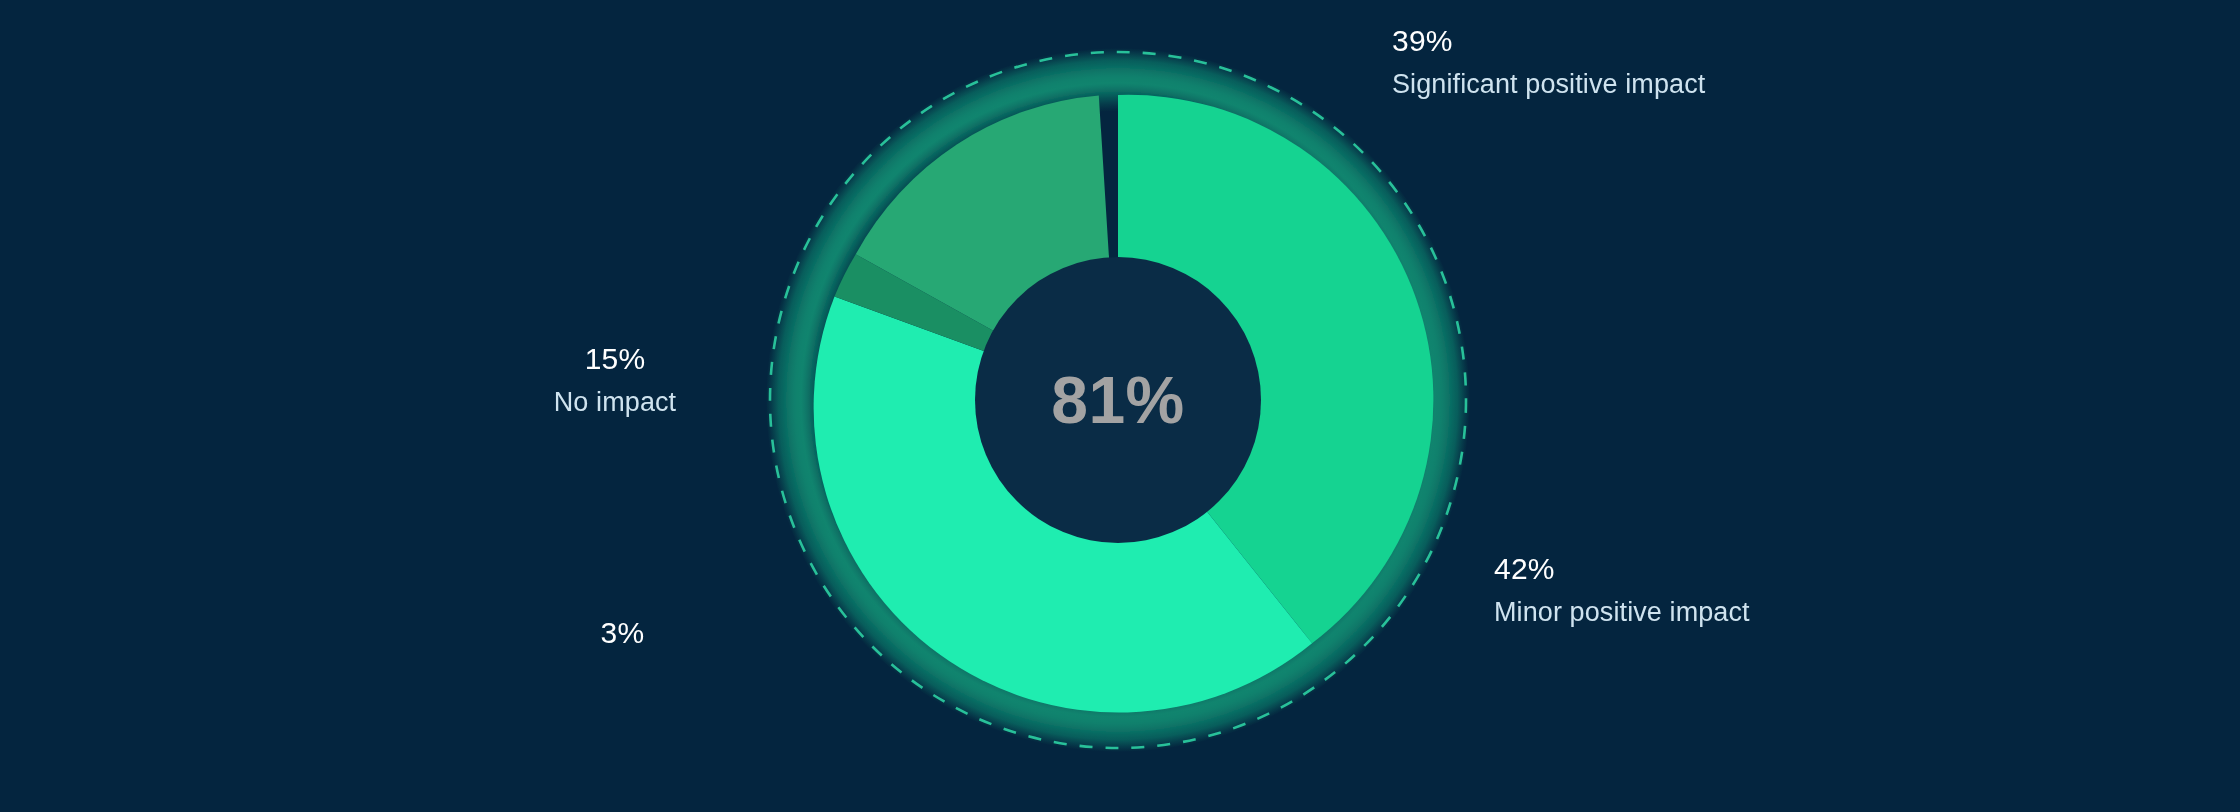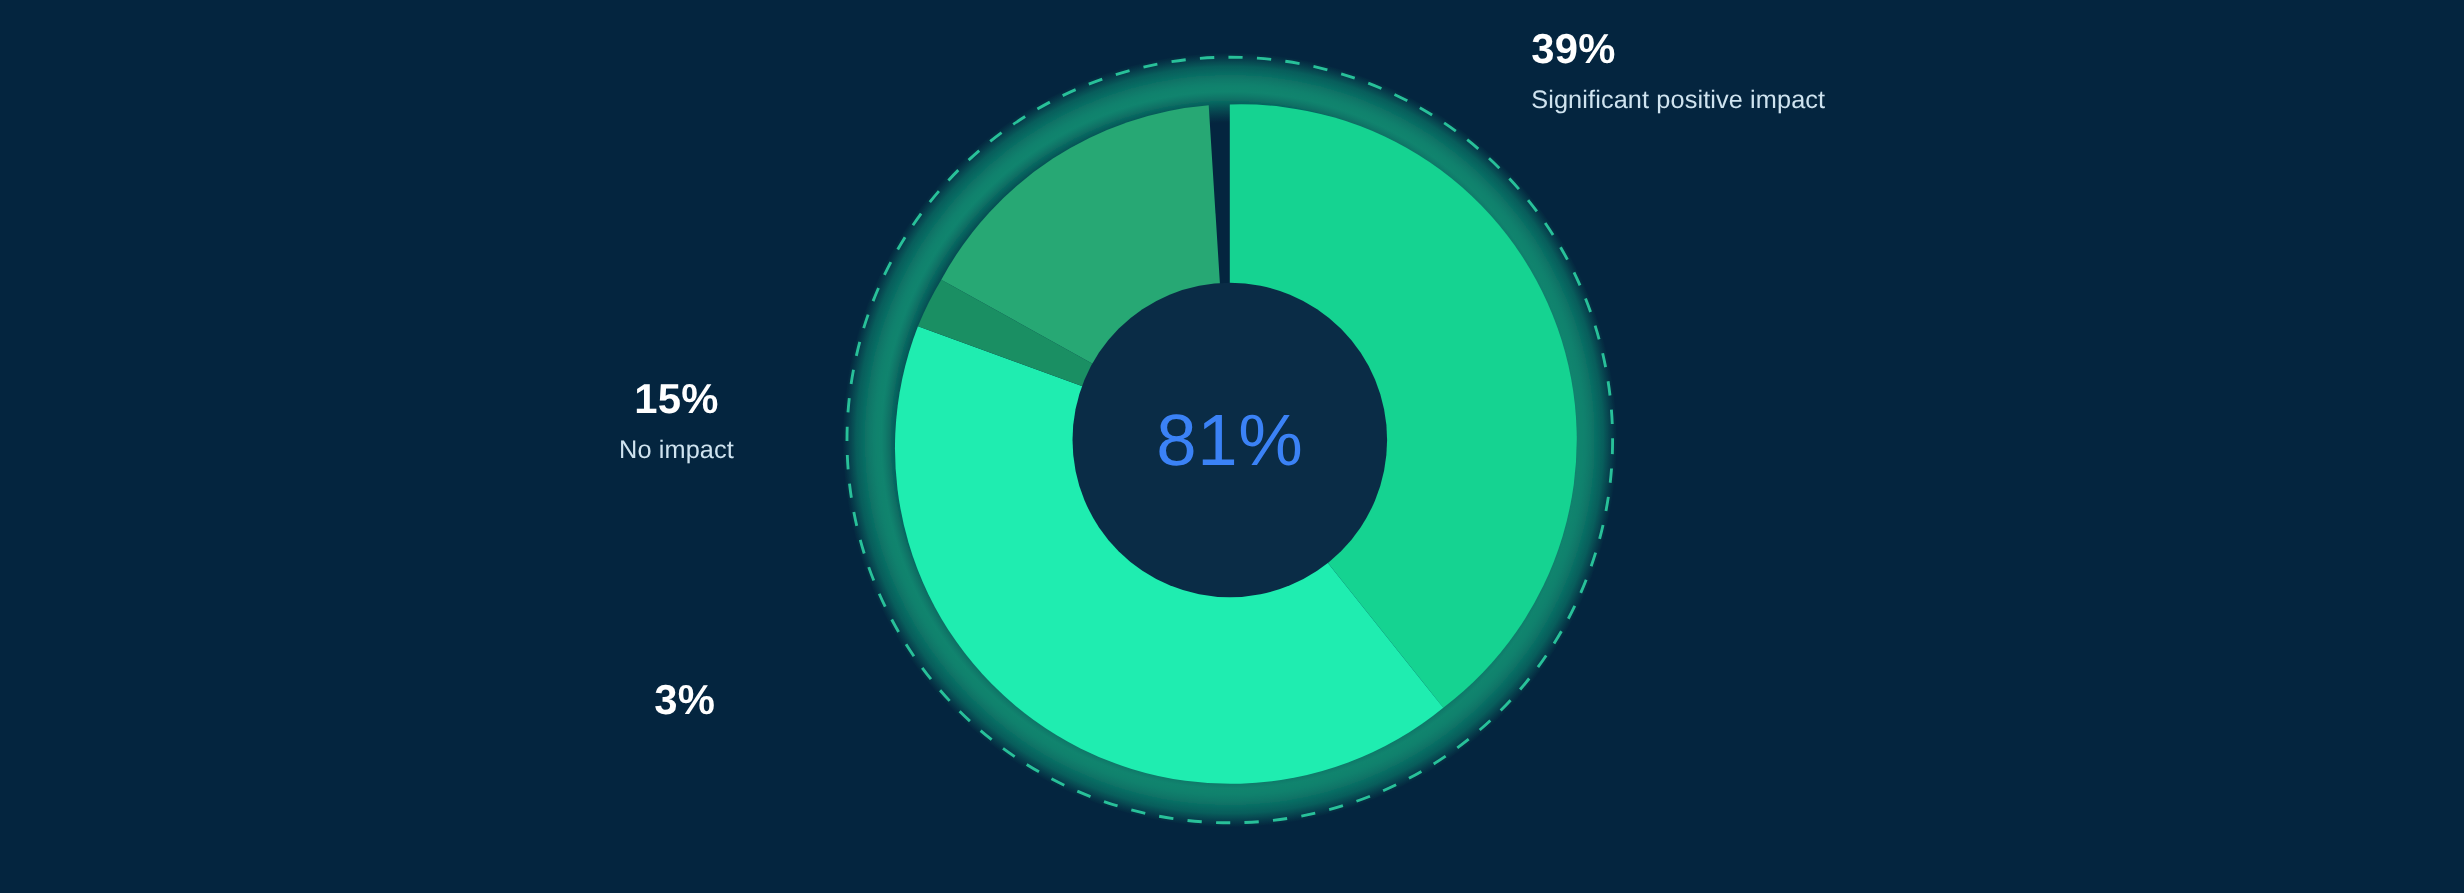--- a/index.html
+++ b/index.html
@@ -32,29 +32,29 @@
   }
 
   
   .callout {
     position: absolute;
     line-height: 1;
     white-space: nowrap;
   }
   .callout .pct {
     display: block;
-    font-size: 38px;
-    font-weight: 700;
+    font-size: 30px;
+    font-weight: 400;
     color: #ffffff;
     letter-spacing: 0.2px;
     line-height: 1.12;
   }
   .callout .desc {
     display: block;
-    font-size: 23px;
+    font-size: 27px;
     font-weight: 400;
     color: #cfe3ef;
     letter-spacing: 0.1px;
     line-height: 1.2;
     margin-top: 10px;
   }
   .callout.align-left  { text-align: left; }
   .callout.align-right { text-align: center; }
 
   
@@ -63,22 +63,22 @@
   #callout-no-impact   { left: 470px;  top: 342px; width: 290px; }
   #callout-negative    { left: 430px;  top: 616px; width: 385px; }
 
   
   #center-value {
     position: absolute;
     left: 1118px;
     top: 400px;
     transform: translate(-50%, -50%);
     font-size: 66px;
-    font-weight: 400;
-    color: #3b82f6;
+    font-weight: 700;
+    color: #a3a3a3;
     letter-spacing: 0.5px;
     line-height: 1;
     white-space: nowrap;
   }
 </style>
 </head>
 <body>
 
 <div id="chart-stage">
 
@@ -113,20 +113,24 @@
     <circle cx="1118" cy="400" r="143" fill="#0a2c46"></circle>
   </svg>
 
   <div id="center-value">81%</div>
 
   <div class="callout align-left" id="callout-significant">
     <span class="pct">39%</span>
     <span class="desc">Significant positive impact</span>
   </div>
 
+  <div class="callout align-left" id="callout-minor">
+    <span class="pct">42%</span>
+    <span class="desc">Minor positive impact</span>
+  </div>
 
   <div class="callout align-right" id="callout-no-impact">
     <span class="pct">15%</span>
     <span class="desc">No impact</span>
   </div>
 
   <div class="callout align-right" id="callout-negative">
     <span class="pct">3%</span>
   </div>
 

